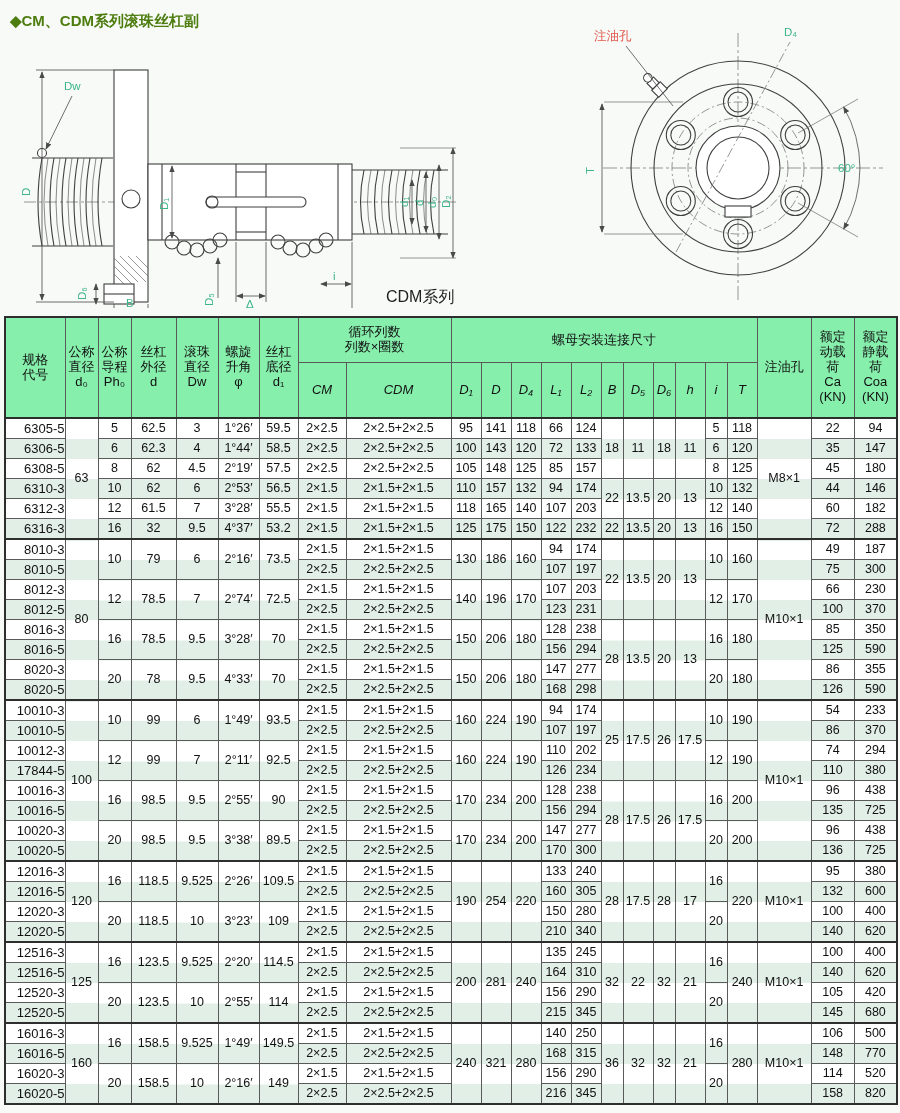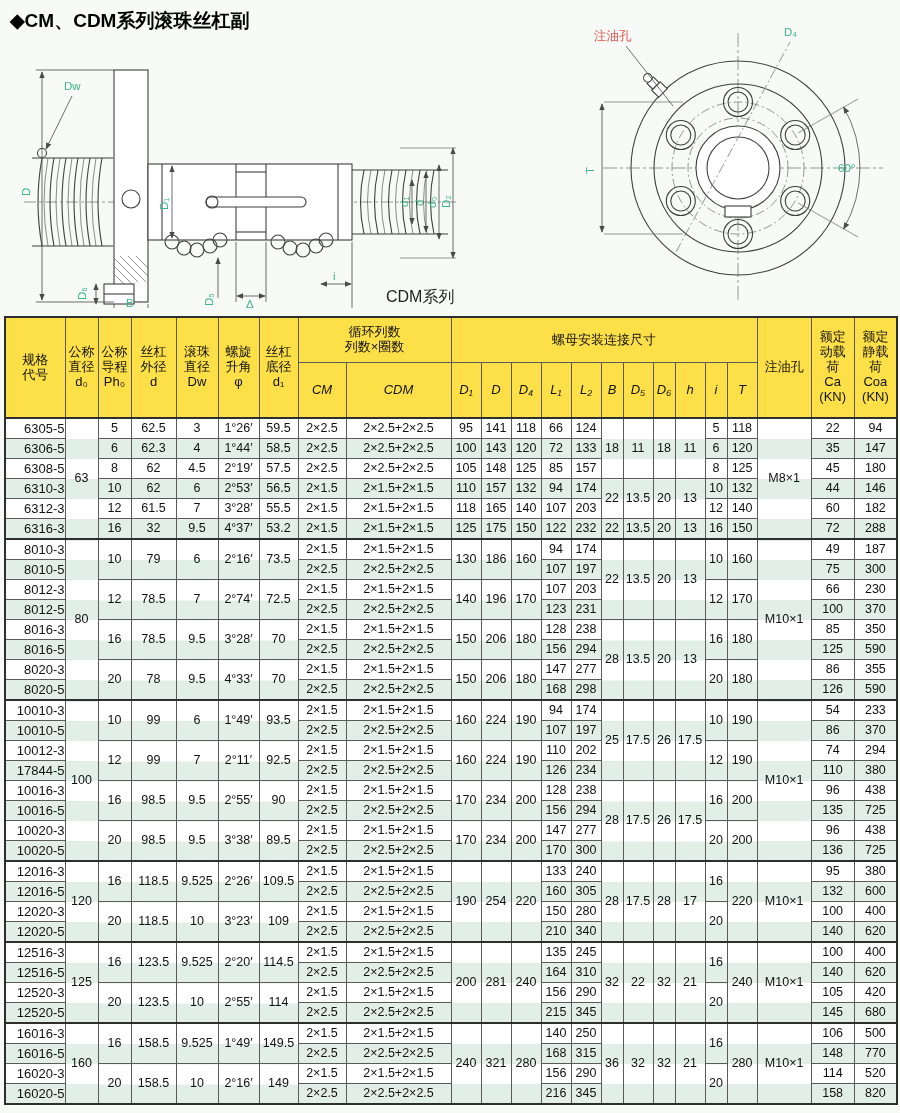--- a/index.html
+++ b/index.html
@@ -5,23 +5,23 @@
   html,body{margin:0;padding:0;}
   body{
     width:900px;height:1113px;
     background:#f7faf7;
     font-family:"Liberation Sans",sans-serif;
     color:#111;
     overflow:hidden;
   }
   .page-title{
     margin:8px 0 0 10px;
-    font-size:19px;
+    font-size:15px;
     font-weight:bold;
-    color:#000000;
+    color:#4d7c0f;
     height:26px;
     line-height:26px;
   }
   .drawings{position:relative;height:278px;}
   .drawings svg{position:absolute;}
   #side-svg{left:20px;top:18px;}
   #end-svg{left:558px;top:-26px;}
   .dim{stroke:#4a4a4a;stroke-width:0.8;fill:none;}
   .part{stroke:#3f3f3f;stroke-width:1.1;fill:none;}
   .partw{stroke:#3f3f3f;stroke-width:1.1;fill:#fff;}
@@ -38,21 +38,21 @@
     border:2px solid #2e2e2e;
   }
   th,td{
     border:1px solid #5a5a5a;
     text-align:center;
     padding:0;
     overflow:hidden;
     vertical-align:middle;
   }
   th{
-    background:#fde047;
+    background:#86efac;
     white-space:pre-line;
     font-weight:normal;
     font-size:13px;
     line-height:1.15;
     padding:2px 0;
   }
   thead tr:nth-child(1) th{height:40px;}
   thead tr:nth-child(2) th{height:50px;font-style:italic;}
   td{
     height:19px;

